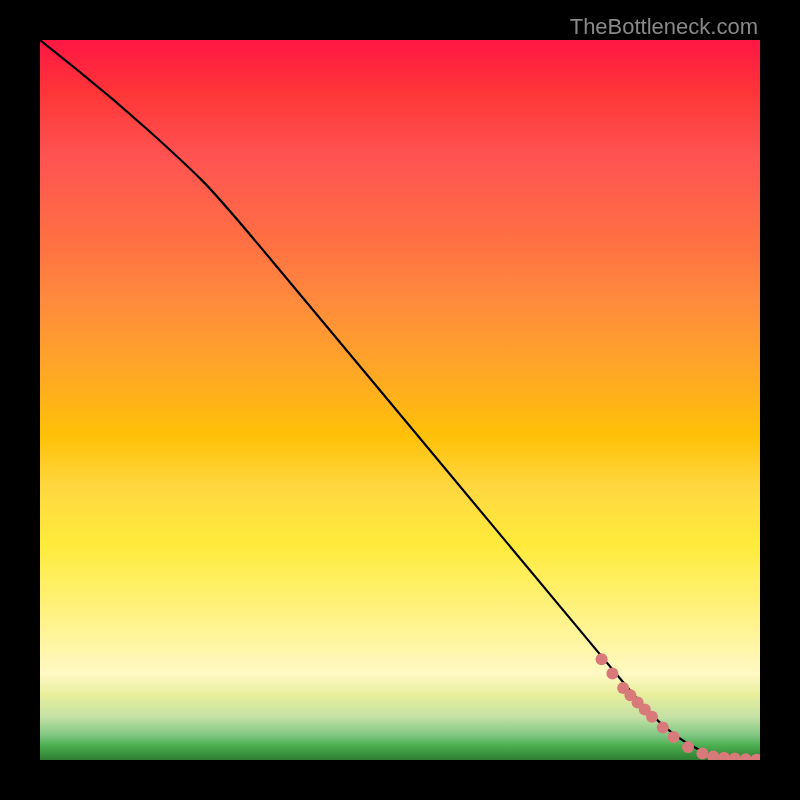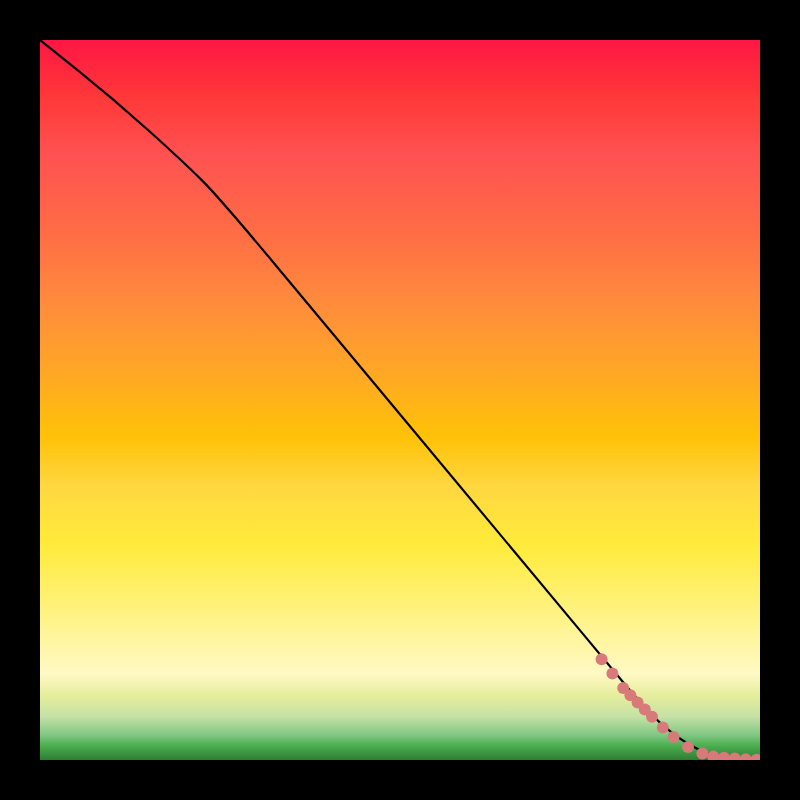--- a/index.html
+++ b/index.html
@@ -85,13 +85,14 @@
         <circle cx="648" cy="707.04" r="6" class="dot"></circle>
         <circle cx="662.4" cy="713.52" r="6" class="dot"></circle>
         <circle cx="673.2" cy="716.4" r="6" class="dot"></circle>
         <circle cx="684" cy="717.84" r="6" class="dot"></circle>
         <circle cx="694.8" cy="718.56" r="6" class="dot"></circle>
         <circle cx="705.6" cy="719.28" r="6" class="dot"></circle>
         <circle cx="716.4" cy="719.64" r="6" class="dot"></circle>
       </g>
   </svg>
 
+  <div class="attribution">TheBottleneck.com</div>
 </div>
 
 </body></html>

